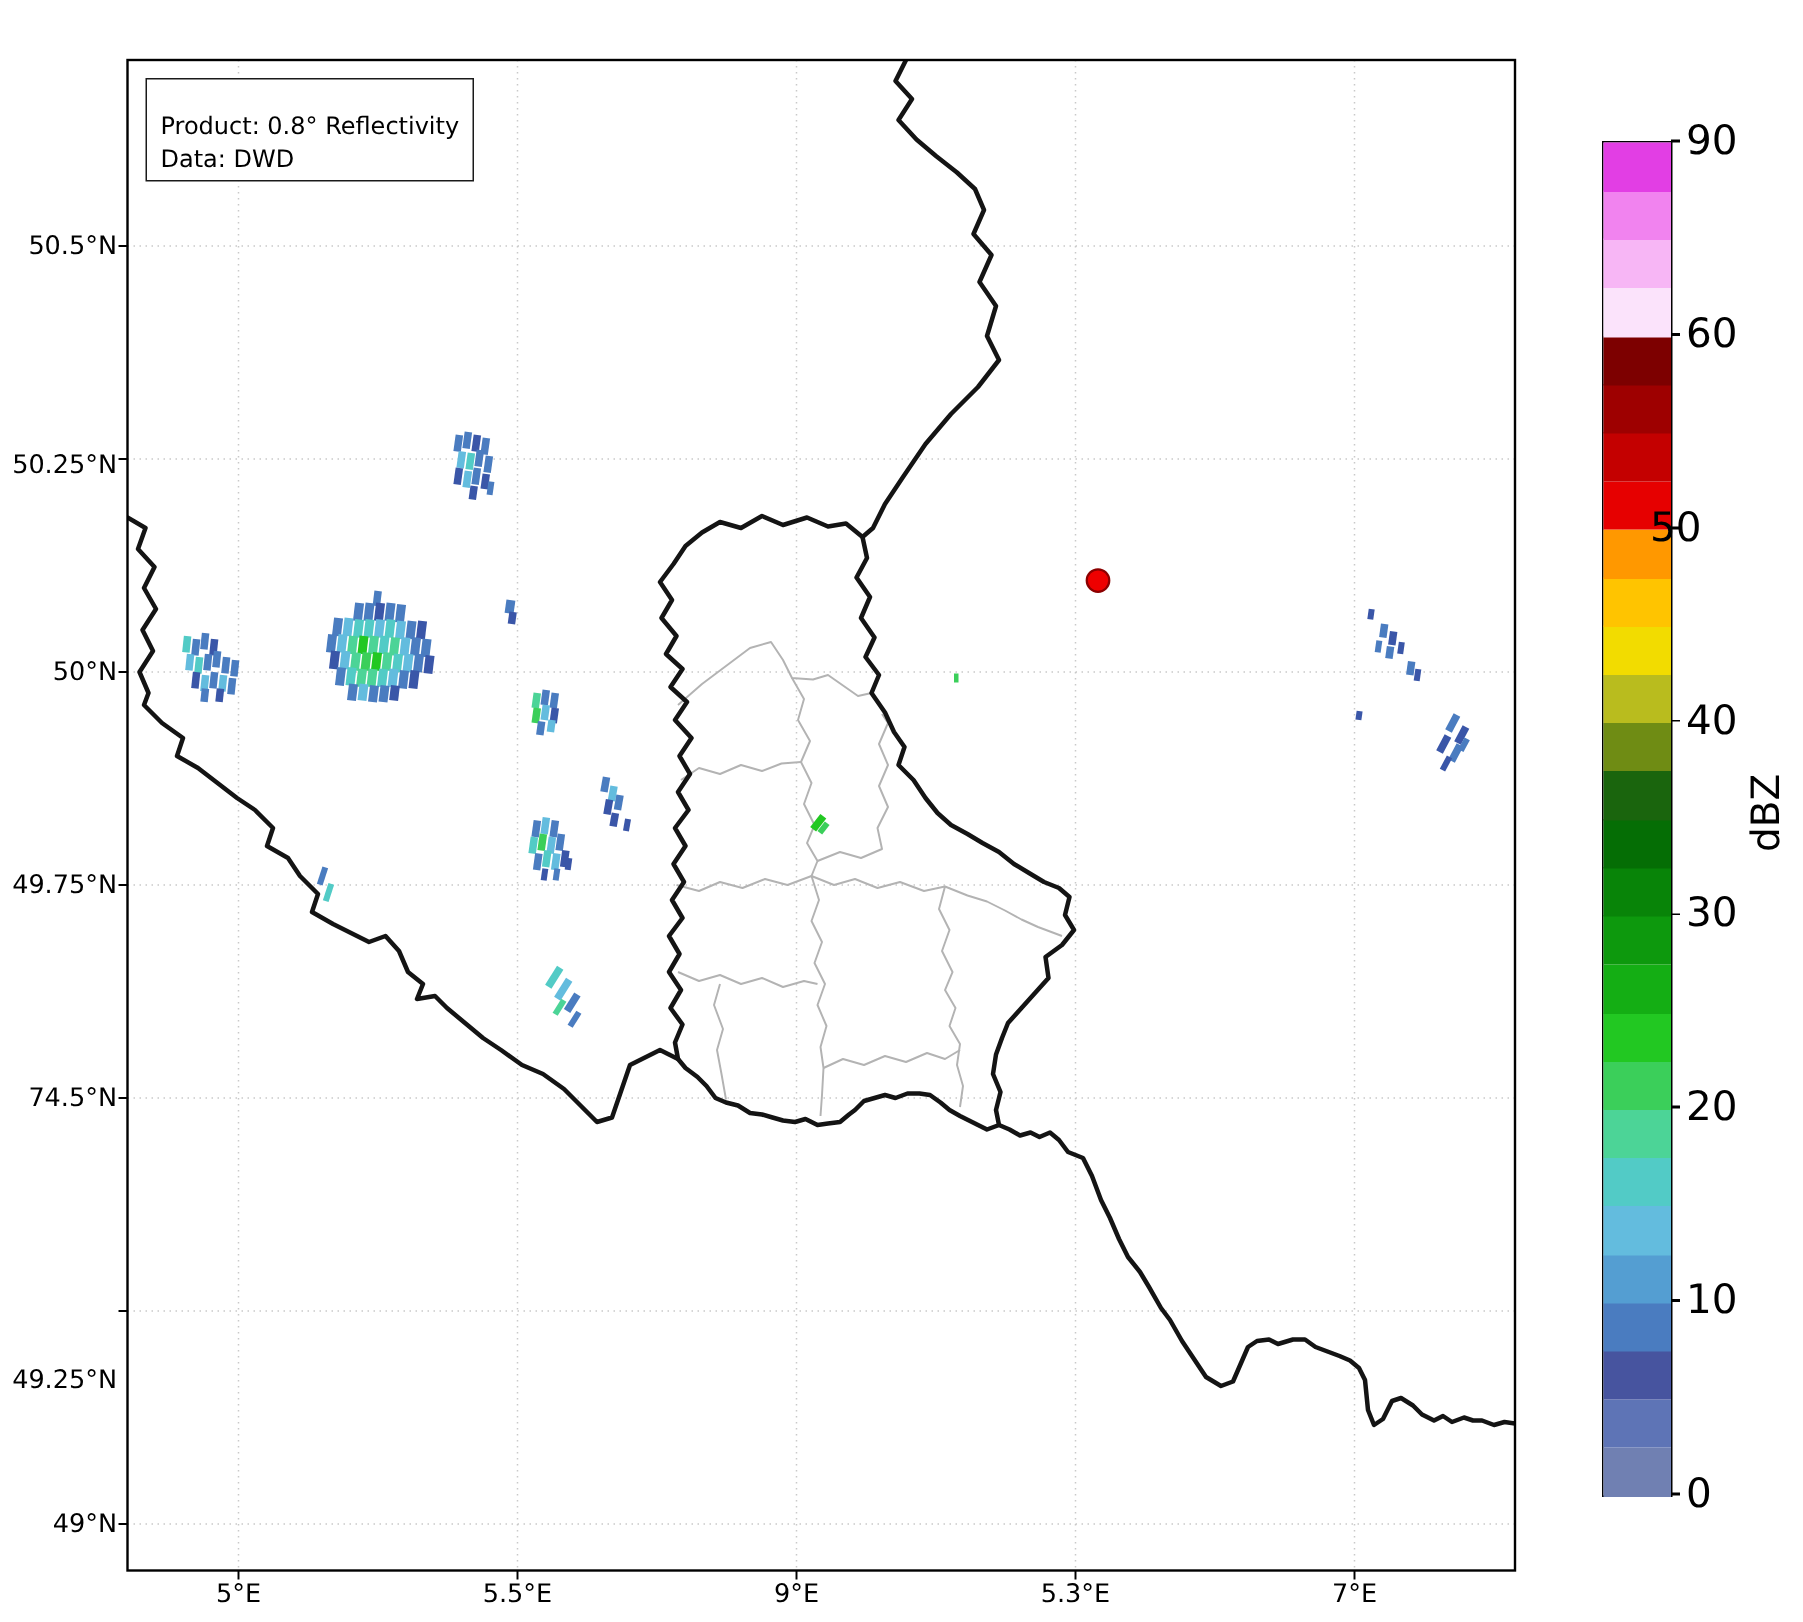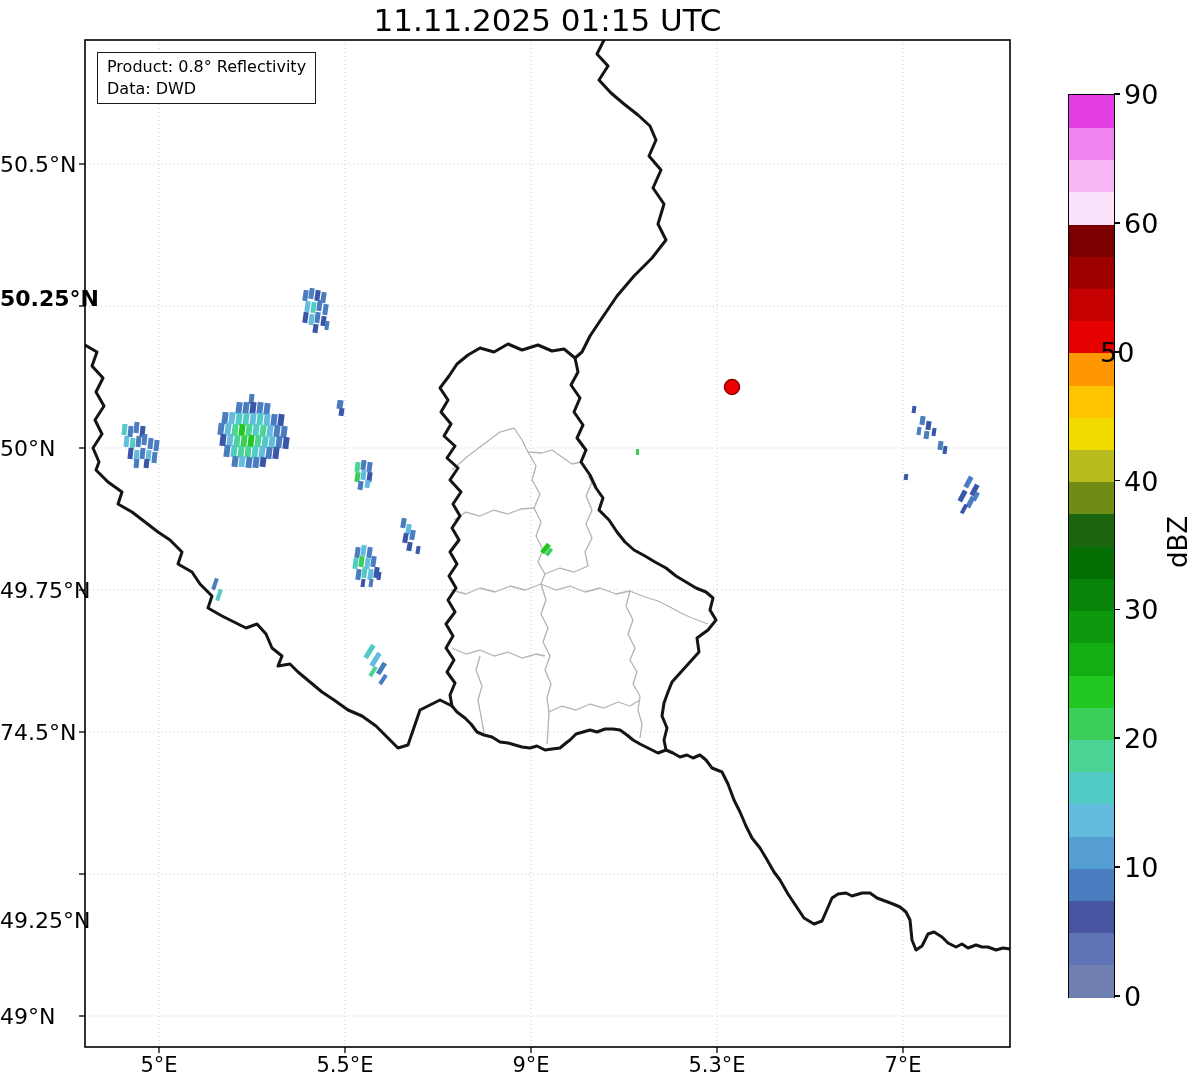--- a/index.html
+++ b/index.html
@@ -13,30 +13,30 @@
   .canton{stroke:#b3b3b3;stroke-width:1.3;fill:none;stroke-linejoin:round;}
   .country{stroke:#141414;stroke-width:3;fill:none;stroke-linejoin:round;stroke-linecap:round;}
   .frame{stroke:#000;stroke-width:1.6;fill:none;}
   .axtick{stroke:#000;stroke-width:1.3;}
   #fig-title{
     position:absolute;left:85px;top:2px;width:925px;text-align:center;
     font-size:31px;line-height:36px;white-space:nowrap;
   }
   #info-box{
     position:absolute;left:97px;top:52px;background:#ffffff;
-    border:1.2px solid #1a1a1a;padding:3px 9px 4px 9px;
+    border:1.2px solid #1a1a1a;padding:20px 9px 4px 9px;
     font-size:16px;line-height:1.35;white-space:nowrap;
   }
   .xtick-label{
-    position:absolute;transform:translateX(-50%);font-size:21px;
+    position:absolute;transform:translateX(-50%);font-size:17px;
     white-space:nowrap;top:1053px;
   }
   .ytick-label{
-    position:absolute;left:0;width:78px;text-align:left;
-    transform:translateY(-50%);font-size:22px;white-space:nowrap;
+    position:absolute;left:0;width:78px;text-align:right;
+    transform:translateY(-50%);font-size:17px;white-space:nowrap;
   }
   #colorbar-outline{position:absolute;border:1.2px solid #000;background:#fff;}
   .cb-seg{position:absolute;left:0;width:100%;}
   .cb-tick{position:absolute;background:#000;height:1.6px;width:6px;}
   .cb-tick-label{position:absolute;font-size:27px;line-height:27px;transform:translateY(-50%);white-space:nowrap;}
   #cb-axis-label{
     position:absolute;font-size:26px;white-space:nowrap;
     transform:translate(-50%,-50%) rotate(-90deg);
   }
 </style>
@@ -233,21 +233,20 @@
         <line x1="79" y1="306" x2="85" y2="306" class="axtick"></line>
         <line x1="79" y1="448" x2="85" y2="448" class="axtick"></line>
         <line x1="79" y1="590" x2="85" y2="590" class="axtick"></line>
         <line x1="79" y1="732" x2="85" y2="732" class="axtick"></line>
         <line x1="79" y1="874" x2="85" y2="874" class="axtick"></line>
         <line x1="79" y1="1016" x2="85" y2="1016" class="axtick"></line>
       </g>
       <rect x="85" y="40" width="925" height="1007" class="frame"></rect>
     </svg>
 
-  <div id="fig-title">11.11.2025 01:15 UTC</div>
 
   <div id="info-box">
     <div>Product: 0.8° Reflectivity</div>
     <div>Data: DWD</div>
   </div>
 
   <div id="colorbar-outline" style="left: 1068px; top: 94px; width: 45px; height: 902px;">
       <div class="cb-seg" style="top: 869.786px; height: 32.9143px; background: rgb(112, 128, 178);"></div>
       <div class="cb-seg" style="top: 837.571px; height: 32.9143px; background: rgb(94, 116, 182);"></div>
       <div class="cb-seg" style="top: 805.357px; height: 32.9143px; background: rgb(71, 84, 159);"></div>
@@ -279,21 +278,21 @@
     </div>
 
   <div id="cb-axis-label" style="left: 1178px; top: 542px;">dBZ</div>
 
 <div class="xtick-label" style="left: 159px;">5°E</div>
     <div class="xtick-label" style="left: 345px;">5.5°E</div>
     <div class="xtick-label" style="left: 531px;">9°E</div>
     <div class="xtick-label" style="left: 717px;">5.3°E</div>
     <div class="xtick-label" style="left: 903px;">7°E</div>
     <div class="ytick-label" style="top: 164px;">50.5°N</div>
-    <div class="ytick-label" style="top: 298px; font-weight: bold;">50.25°N</div>
+    <div class="ytick-label" style="top: 310px;">50.25°N</div>
     <div class="ytick-label" style="top: 448px;">50°N</div>
     <div class="ytick-label" style="top: 590px;">49.75°N</div>
     <div class="ytick-label" style="top: 732px;">74.5°N</div>
     <div class="ytick-label" style="top: 920px;">49.25°N</div>
     <div class="ytick-label" style="top: 1016px;">49°N</div>
     <div class="cb-tick" style="left: 1114px; top: 995.2px;"></div>
     <div class="cb-tick-label" style="left: 1124px; top: 996px;">0</div>
     <div class="cb-tick" style="left: 1114px; top: 866.343px;"></div>
     <div class="cb-tick-label" style="left: 1124px; top: 867.143px;">10</div>
     <div class="cb-tick" style="left: 1114px; top: 737.486px;"></div>

